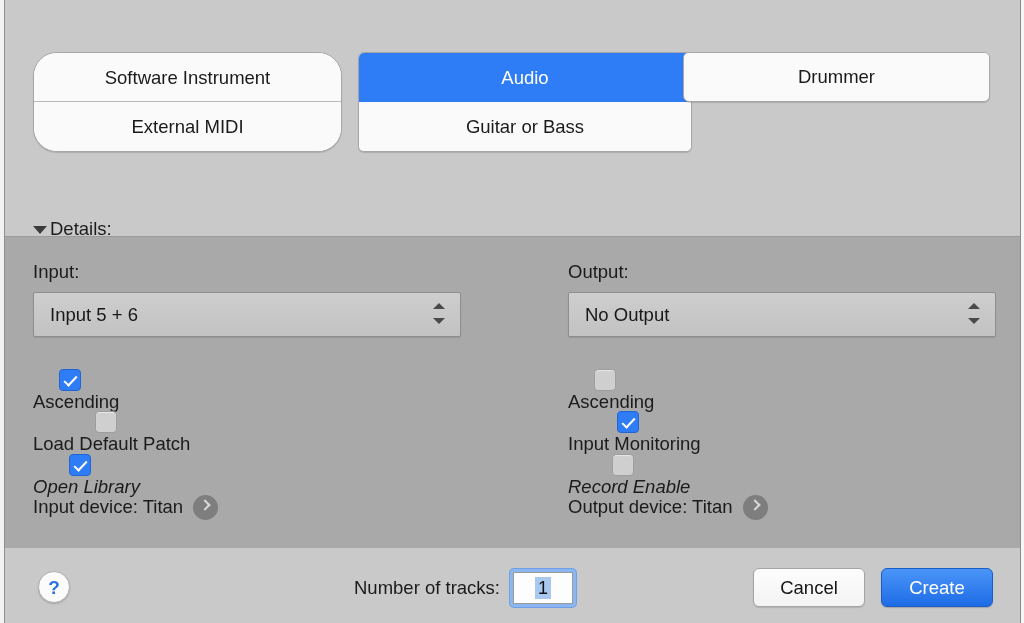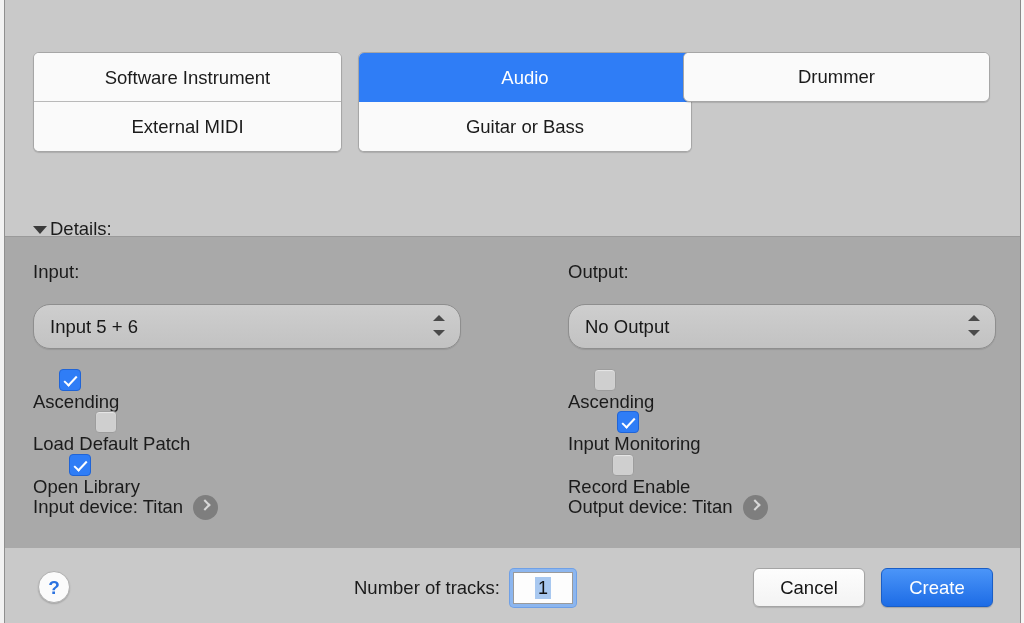--- a/index.html
+++ b/index.html
@@ -57,21 +57,21 @@
   .type-col {
     position: absolute;
     top: 0;
     border: 1px solid #a6a6a6;
     border-radius: 6px;
     background: #fafafa;
     box-shadow: 0 1px 1px rgba(0,0,0,0.14);
     overflow: hidden;
     box-sizing: border-box;
   }
-  .type-col.col-a { left: 0;   width: 309px; height: 100px; }
+  .type-col.col-a { left: 0;   width: 309px; height: 100px; border-radius: 24px; }
   .type-col.col-b { left: 325px; width: 334px; height: 100px; }
   .type-col.col-c { left: 650px; width: 307px; height: 50px;  }
 
   .type-cell {
     height: 49px;
     line-height: 49px;
     text-align: center;
     font-size: 18.5px;
     color: #1b1b1b;
     background: #fafafa;
@@ -129,26 +129,26 @@
   .field-label {
     position: absolute;
     top: 24px;
     font-size: 18.5px;
     color: #1b1b1b;
   }
 
   
   .popup {
     position: absolute;
-    top: 67px;
+    top: 55px;
     width: 428px;
     height: 45px;
     background: linear-gradient(to bottom, #cecece 0%, #c2c2c2 100%);
     border: 1px solid #8e8e8e;
-    border-radius: 17px;
+    border-radius: 2px;
     box-sizing: border-box;
     box-shadow: 0 1px 1px rgba(0,0,0,0.10);
     cursor: default;
   }
   .popup-value {
     position: absolute;
     left: 16px;
     top: 0;
     line-height: 43px;
     font-size: 18.5px;
@@ -175,21 +175,21 @@
   .check-row {
     position: absolute;
     display: flex;
     align-items: center;
     height: 26px;
     cursor: default;
     flex-direction: column;
   }
   .check-row.r0 { top: 132px; }
   .check-row.r1 { top: 174px; }
-  .check-row.r2 { top: 217px; }
+  .check-row.r2 { top: 217px; font-style: italic; }
 
   .checkbox {
     width: 22px;
     height: 22px;
     border-radius: 4px;
     box-sizing: border-box;
     position: relative;
     flex: none;
     margin-right: 12px;
   }

